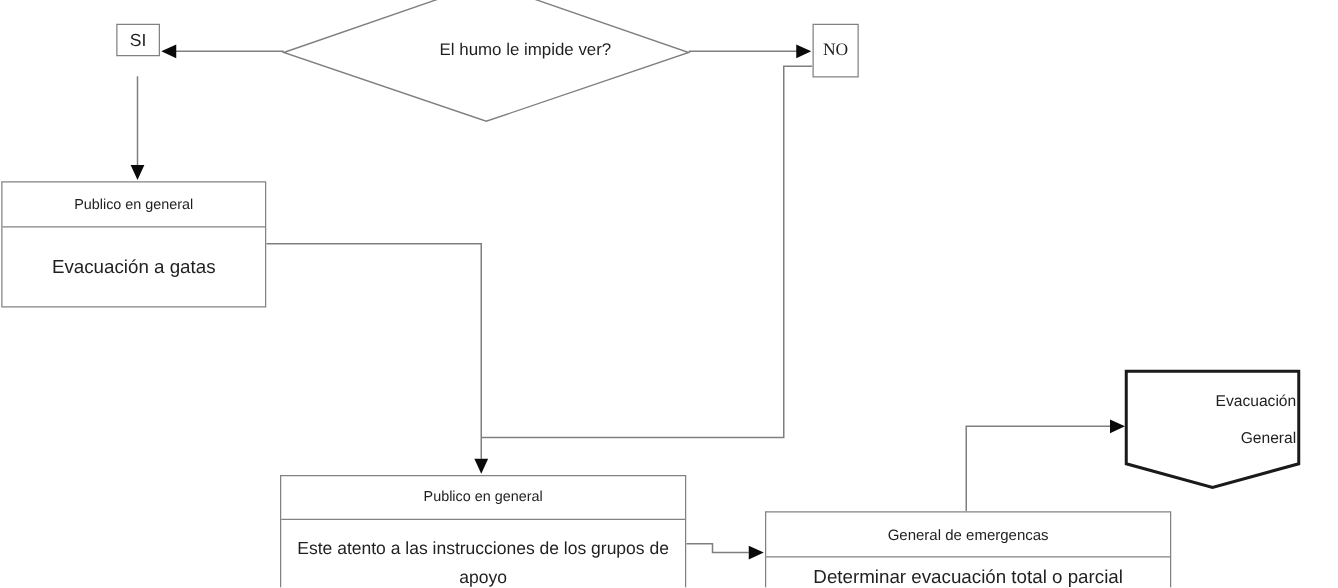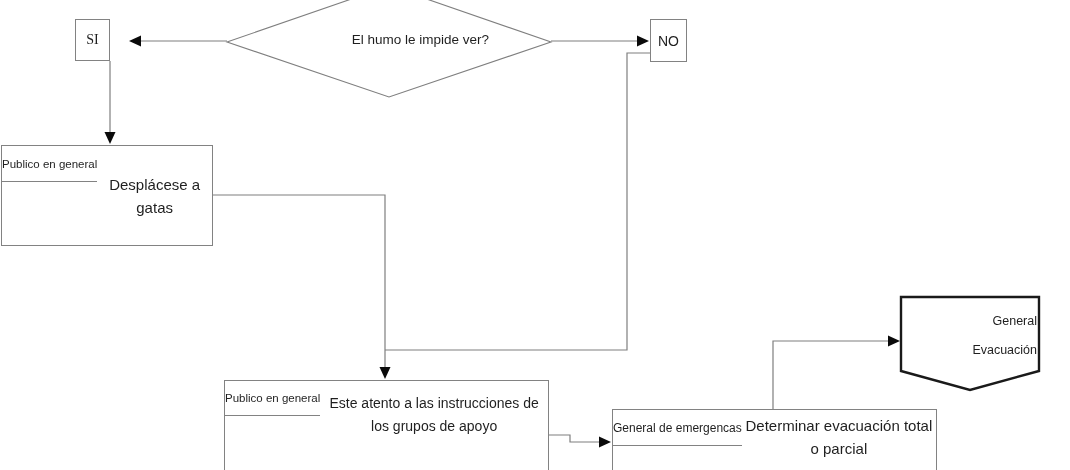--- a/index.html
+++ b/index.html
@@ -12,25 +12,25 @@
     background:var(--bg);font-family:"Liberation Sans",sans-serif;color:var(--text);
   }
   svg.wires{position:absolute;left:0;top:0;z-index:1;}
   .wire{fill:none;stroke:var(--line);stroke-width:1.2;}
   .head{fill:var(--head);stroke:none;}
   .decision{fill:#ffffff;stroke:var(--line);stroke-width:1.1;}
   .terminator{fill:#ffffff;stroke:var(--term-border);stroke-width:2.4;}
 
   .shape{position:absolute;z-index:2;background:#fff;border:1px solid var(--box-border);
          box-sizing:border-box;display:flex;align-items:center;justify-content:center;}
-  .yesbox{left:75px;top:19px;width:35px;height:42px;font-size:14px;font-family:Liberation Serif, serif;}
-  .nobox{left:650px;top:19px;width:37px;height:43px;font-size:14px;}
+  .yesbox{left:93px;top:19px;width:35px;height:26px;font-size:14px;}
+  .nobox{left:650px;top:19px;width:37px;height:43px;font-size:14px;font-family:Liberation Serif, serif;}
 
   .pbox{position:absolute;z-index:2;background:#fff;border:1px solid var(--box-border);
-        box-sizing:border-box;display:flex;flex-direction:row;}
+        box-sizing:border-box;display:flex;flex-direction:column;}
   .pbox-header{border-bottom:1px solid var(--box-border);display:flex;align-items:center;
         justify-content:center;font-size:11.5px;flex:0 0 auto;}
   .pbox-body{flex:1 1 auto;display:flex;align-items:center;justify-content:center;
         text-align:center;font-size:15px;line-height:23px;padding:0 2px;}
   .box-crawl{left:1px;top:145px;width:212px;height:101px;}
   .box-crawl .pbox-header{height:35px;}
   .box-instructions{left:224px;top:380px;width:325px;height:98px;}
   .box-instructions .pbox-header{height:34px;}
   .box-instructions .pbox-body{font-size:14px;align-items:flex-start;padding-top:11px;}
   .box-determine{left:612px;top:409px;width:325px;height:70px;}
@@ -79,31 +79,31 @@
   </div>
 
   <div class="shape nobox">
     <span>NO</span>
   </div>
 
   <div class="float-label decision-label">El humo le impide ver?</div>
 
   <div class="pbox box-crawl">
     <div class="pbox-header">Publico en general</div>
-    <div class="pbox-body">Desplácese a gatas</div>
+    <div class="pbox-body">Evacuación a gatas</div>
   </div>
 
   <div class="pbox box-instructions">
     <div class="pbox-header">Publico en general</div>
     <div class="pbox-body">Este atento a las instrucciones de los grupos de apoyo</div>
   </div>
 
   <div class="pbox box-determine">
     <div class="pbox-header">General de emergencas</div>
     <div class="pbox-body">Determinar evacuación total o parcial</div>
   </div>
 
   <div class="float-label terminator-label">
+    <div class="tline">Evacuación</div>
     <div class="tline">General</div>
-    <div class="tline">Evacuación</div>
   </div>
 
 </div>
 
 </body></html>

